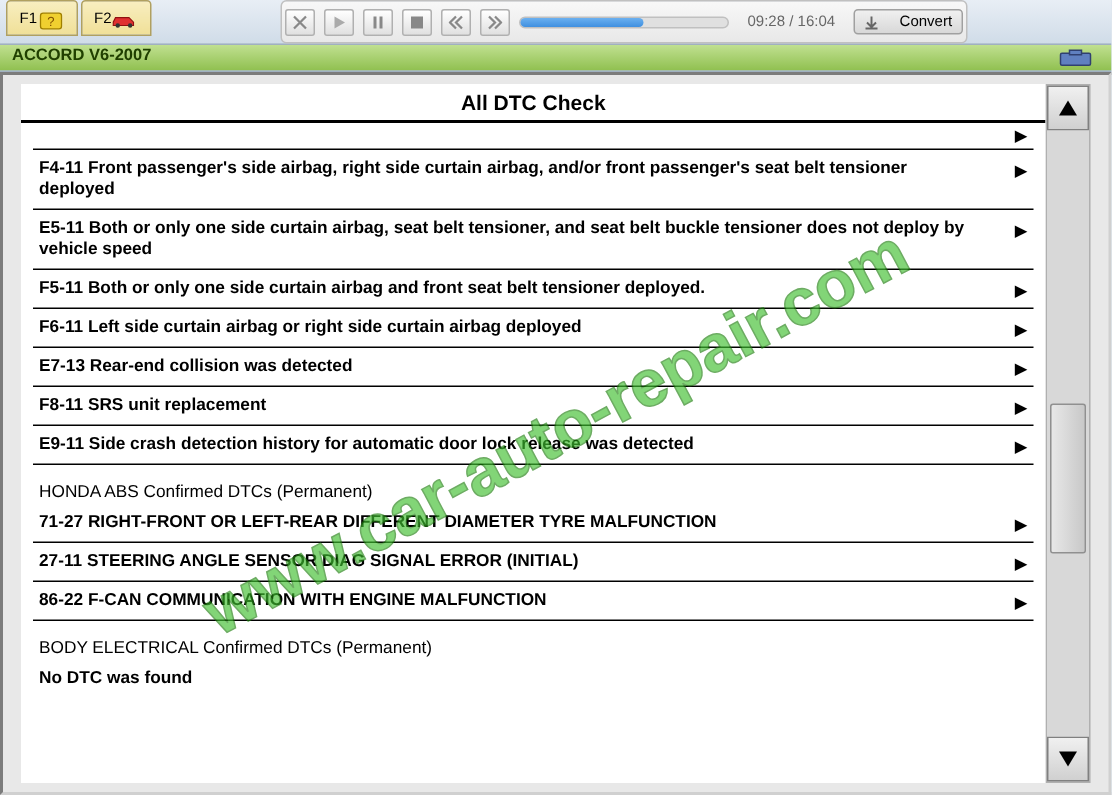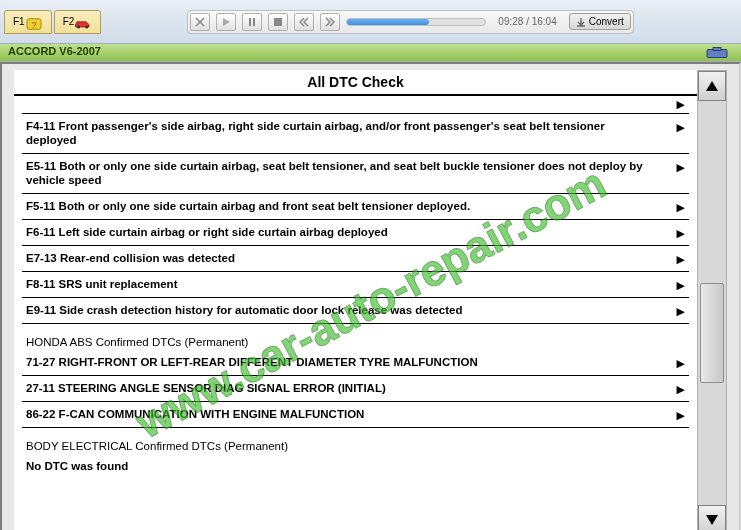--- a/index.html
+++ b/index.html
@@ -6,24 +6,23 @@
     body {
       font-family: Arial, sans-serif;
       background: #c0d0e0;
       width: 741px;
       height: 530px;
       overflow: hidden;
       position: relative;
     }
     .toolbar {
       background: linear-gradient(#e8eef5, #d0dce8);
-      height: 44px;
+      height: 30px;
       border-bottom: 1px solid #a0b0c0;
       display: flex;
-      align-items: center;
       padding: 0 4px;
     }
     .tabs-section { display: flex; gap: 2px; }
     .tab {
       background: linear-gradient(#f8eec0, #f0e098);
       border: 1px solid #b0a060;
       border-radius: 3px 3px 0 0;
       padding: 2px 8px;
       font-size: 10px;
       min-width: 35px;
@@ -63,21 +62,21 @@
       background: linear-gradient(#6bb0f0, #4090e0);
       border-radius: 3px;
     }
     .time-label { font-size: 10px; color: #666; margin: 0 6px; }
     .convert-btn {
       background: linear-gradient(#f0f0f0, #d8d8d8);
       border: 1px solid #a0a0a0;
       border-radius: 3px;
       padding: 2px 6px;
       font-size: 10px;
-      display: flex; align-items: center; gap: 3px;
+      display: flex; align-items: center; gap: 14px;
       cursor: pointer;
     }
     .breadcrumb {
       background: linear-gradient(#c0e090, #90c050);
       height: 18px;
       font-size: 11px;
       font-weight: bold;
       padding: 1px 8px;
       color: #204000;
       border-bottom: 1px solid #a0b0c0;

